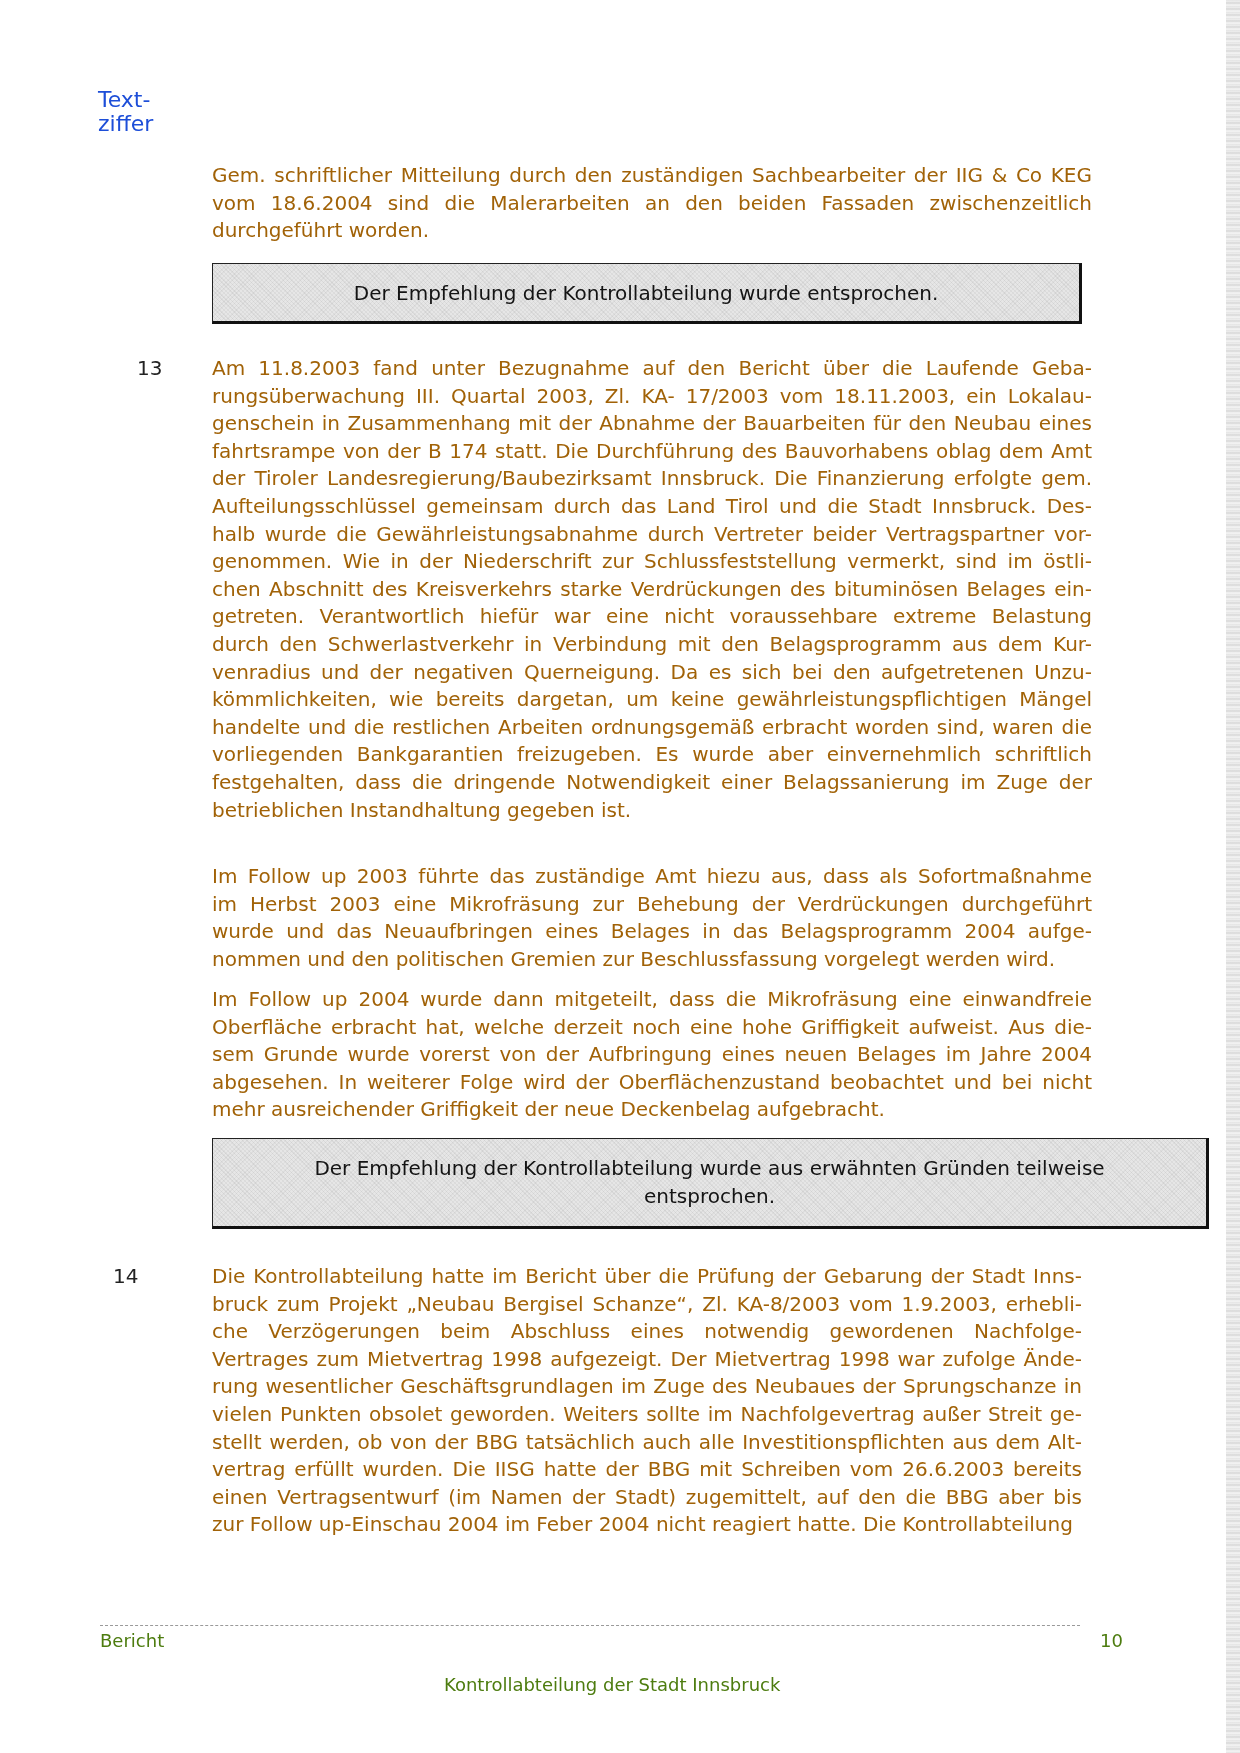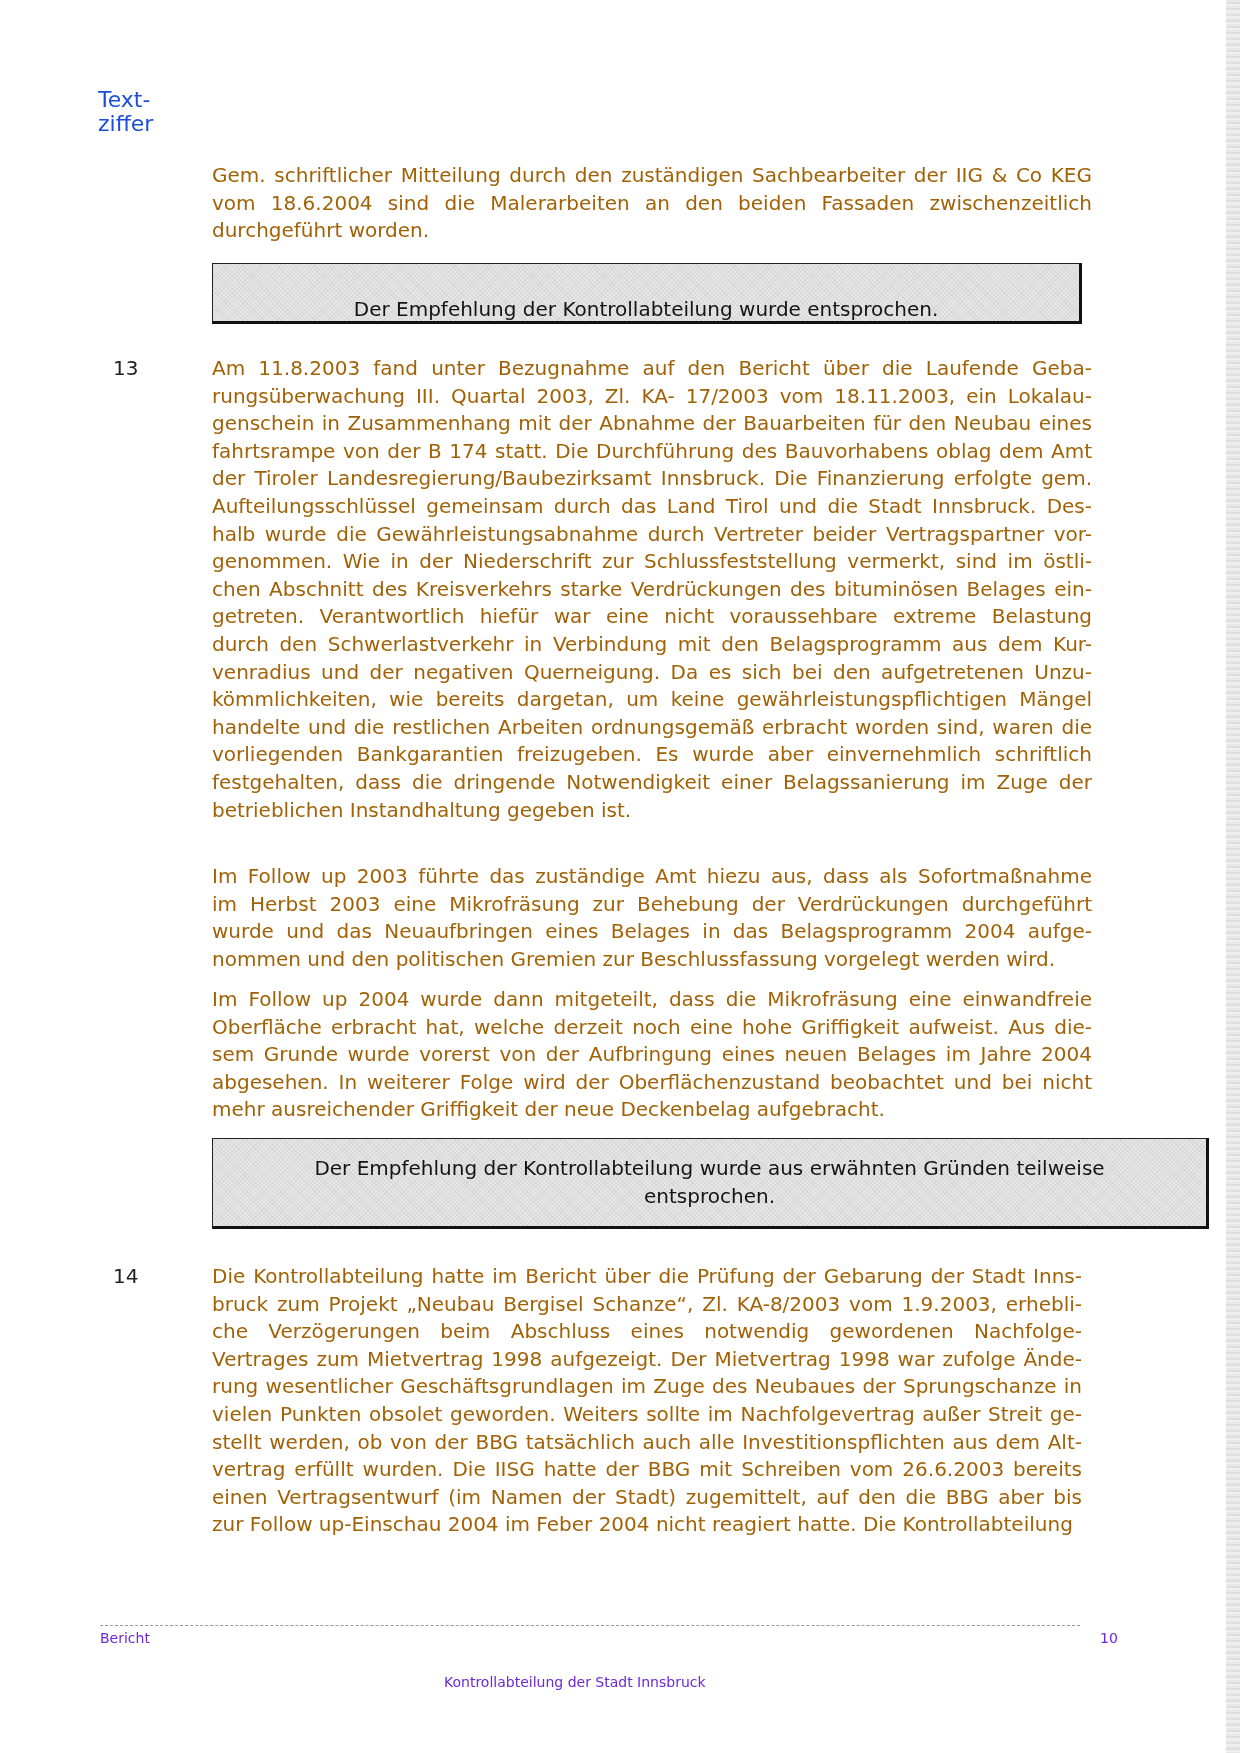--- a/index.html
+++ b/index.html
@@ -36,44 +36,44 @@
     background-image: repeating-linear-gradient(45deg, rgba(0,0,0,0.05) 0 1px, transparent 1px 3px),
                       repeating-linear-gradient(-45deg, rgba(0,0,0,0.04) 0 1px, transparent 1px 3px);
     font-size: 20px; line-height: 28px; color: #141414; text-align: center;
     box-sizing: border-box;
   }
   .footer-rule {
     position: absolute; left: 100px; top: 1625px; width: 980px;
     border-top: 1.5px dashed #9a9a9a;
   }
   .footer {
-    position: absolute; top: 1630px; font-size: 14px; color: #6d28d9;
+    position: absolute; top: 1630px; font-size: 18px; color: #4d7c0f;
   }
 </style>
 </head>
 <body>
 
 <div class="scan-edge"></div>
 
 <div class="margin-label">
   <div>Text-</div>
   <div>ziffer</div>
 </div>
 
 <div class="para" style="top:162px; width:880px;">
   <span class="line">Gem. schriftlicher Mitteilung durch den zuständigen Sachbearbeiter der IIG &amp; Co KEG</span>
   <span class="line">vom 18.6.2004 sind die Malerarbeiten an den beiden Fassaden zwischenzeitlich</span>
   <span class="line last">durchgeführt worden.</span>
 </div>
 
-<div class="box" style="top:263px; width:870px; height:61px; padding-top:31px;">
+<div class="box" style="top:263px; width:870px; height:61px; padding-top:15px;">
   <div>Der Empfehlung der Kontrollabteilung wurde entsprochen.</div>
 </div>
 
-<div class="tz" style="top:356px;">13</div>
+<div class="tz" style="top:356px;margin-left:24px;">13</div>
 <div class="para" style="top:355px; width:880px;">
   <span class="line">Am 11.8.2003 fand unter Bezugnahme auf den Bericht über die Laufende Geba-</span>
   <span class="line">rungsüberwachung III. Quartal 2003, Zl. KA- 17/2003 vom 18.11.2003, ein Lokalau-</span>
   <span class="line">genschein in Zusammenhang mit der Abnahme der Bauarbeiten für den Neubau eines</span>
   <span class="line">fahrtsrampe von der B 174 statt. Die Durchführung des Bauvorhabens oblag dem Amt</span>
   <span class="line">der Tiroler Landesregierung/Baubezirksamt Innsbruck. Die Finanzierung erfolgte gem.</span>
   <span class="line">Aufteilungsschlüssel gemeinsam durch das Land Tirol und die Stadt Innsbruck. Des-</span>
   <span class="line">halb wurde die Gewährleistungsabnahme durch Vertreter beider Vertragspartner vor-</span>
   <span class="line">genommen. Wie in der Niederschrift zur Schlussfeststellung vermerkt, sind im östli-</span>
   <span class="line">chen Abschnitt des Kreisverkehrs starke Verdrückungen des bituminösen Belages ein-</span>

